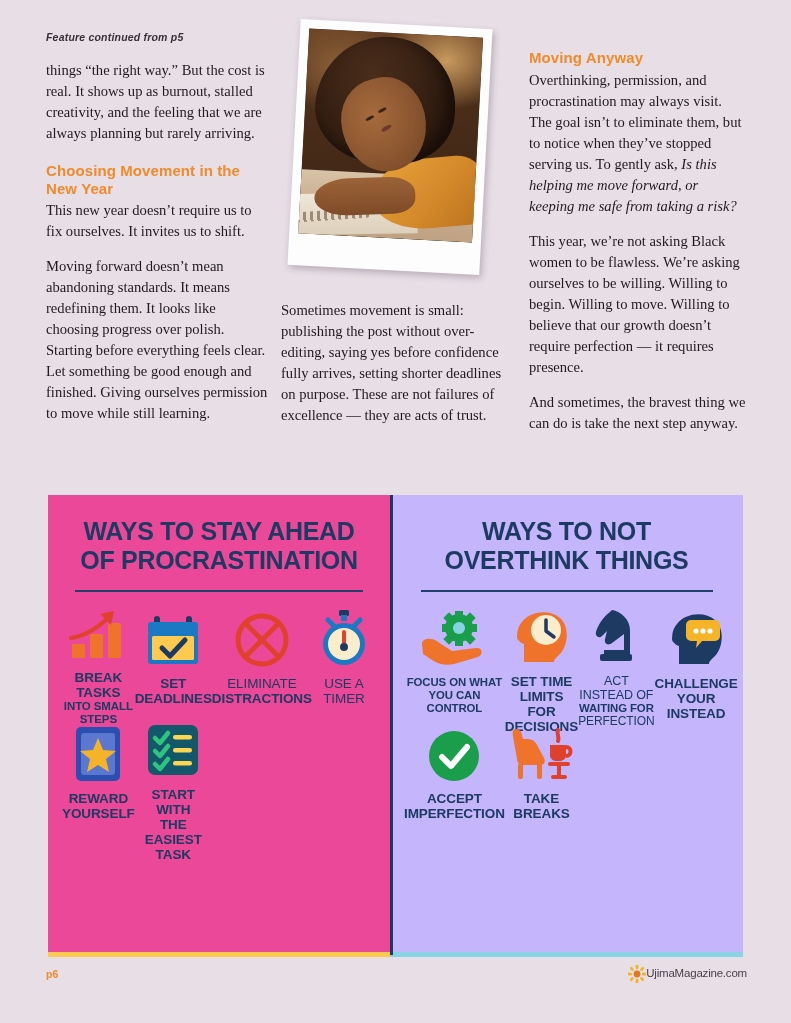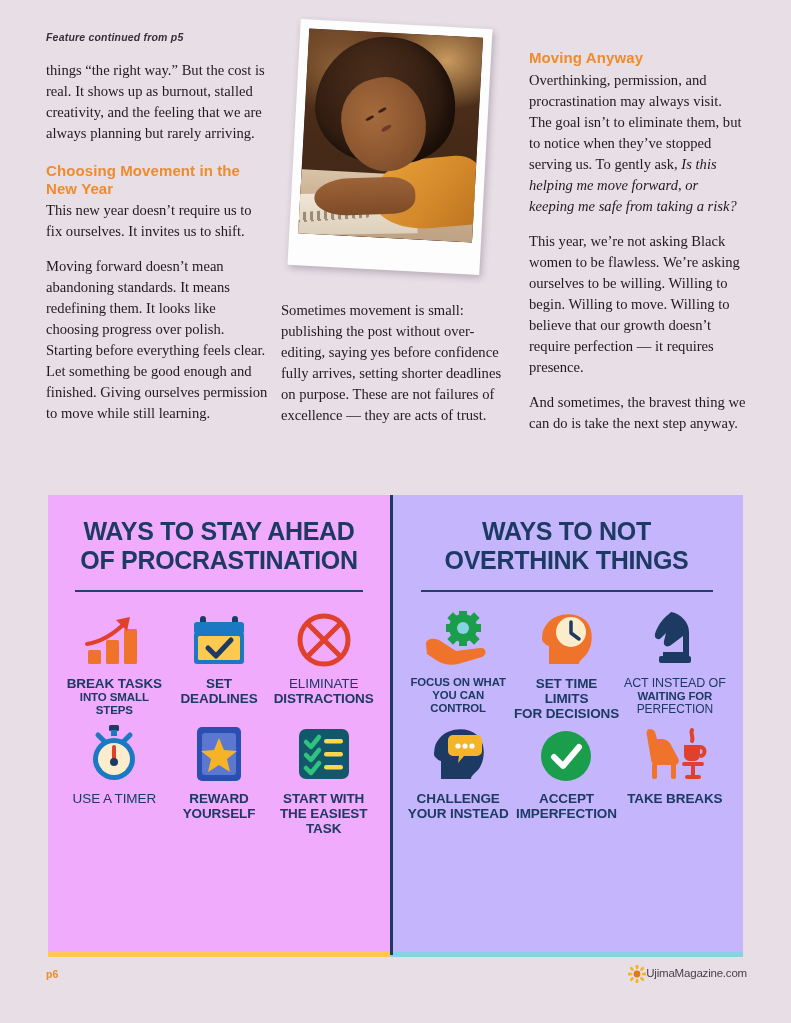--- a/index.html
+++ b/index.html
@@ -148,21 +148,21 @@
     top: 495px;
     width: 695px;
     height: 460px;
     display: flex;
   }
   .panel {
     position: relative;
     box-sizing: border-box;
     padding: 22px 14px 10px 14px;
   }
-  .panel-left  { width: 342px; background: #f0abfc; }
+  .panel-left  { width: 342px; background: #ec4899; }
   .panel-right { width: 353px; background: #c4b5fd; }
   .divider {
     position: absolute;
     left: 342px; top: 0; bottom: 0;
     width: 3px;
     background: #1d3a62;
     z-index: 3;
   }
 
   .panel-title {
@@ -179,21 +179,21 @@
     height: 2px;
     background: #22406a;
     margin: 16px auto 0 auto;
   }
   .panel-left .panel-rule  { width: 288px; }
   .panel-right .panel-rule { width: 292px; }
 
   .grid {
     margin-top: 16px;
     display: grid;
-    grid-template-columns: 1fr 1fr 1fr;
+    grid-template-columns: 1fr 1fr 1fr 1fr;
     row-gap: 2px;
   }
   .cell {
     display: flex;
     flex-direction: column;
     align-items: center;
     justify-content: flex-start;
     height: 113px;
     text-align: center;
   }

